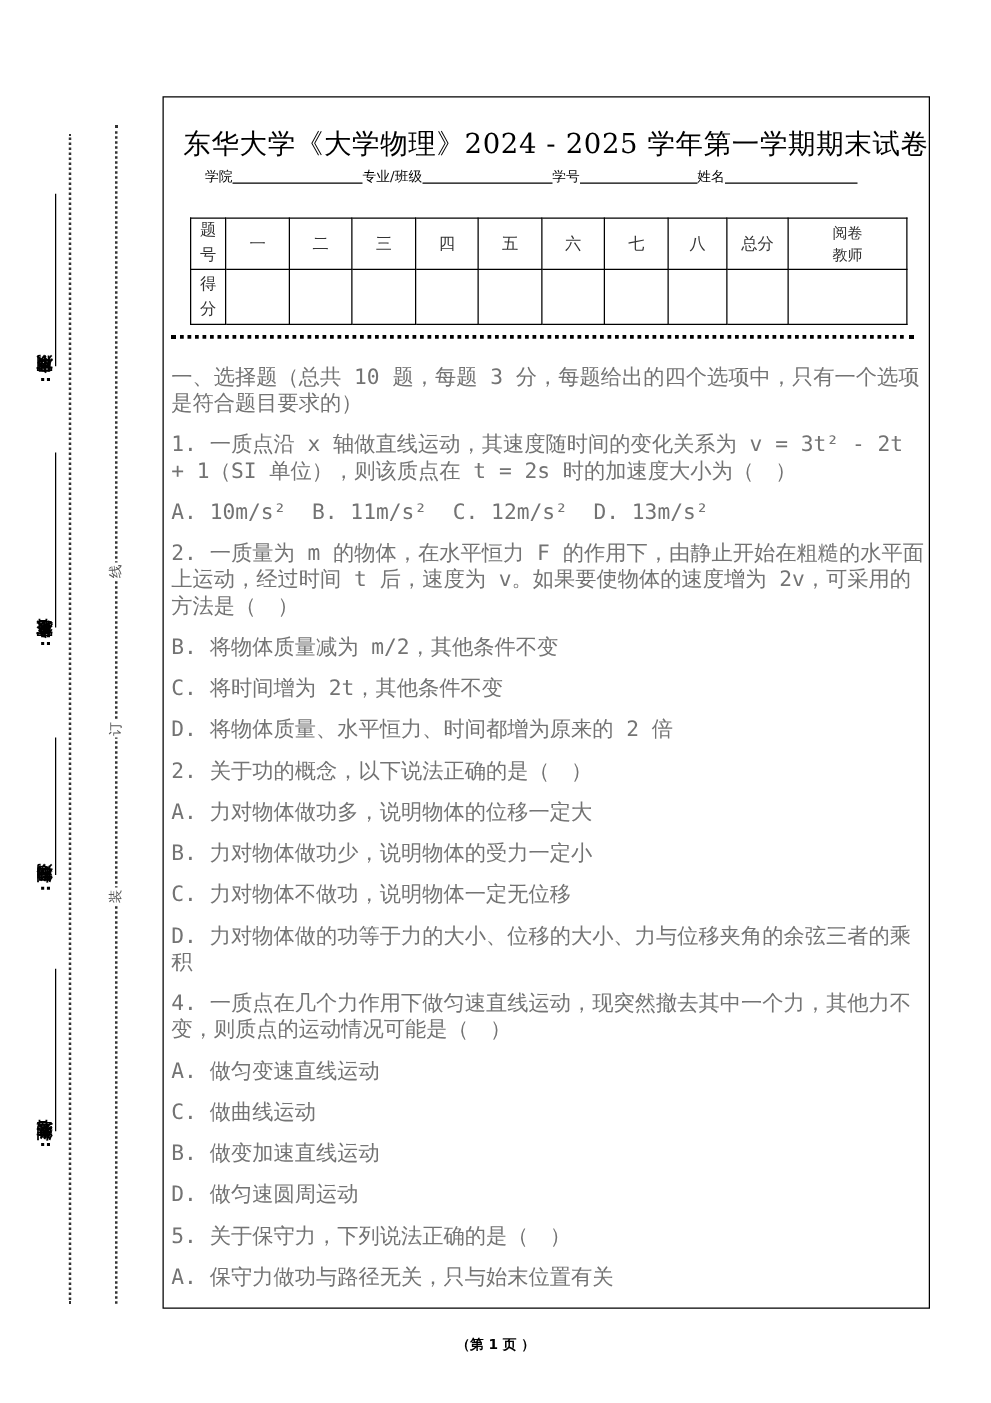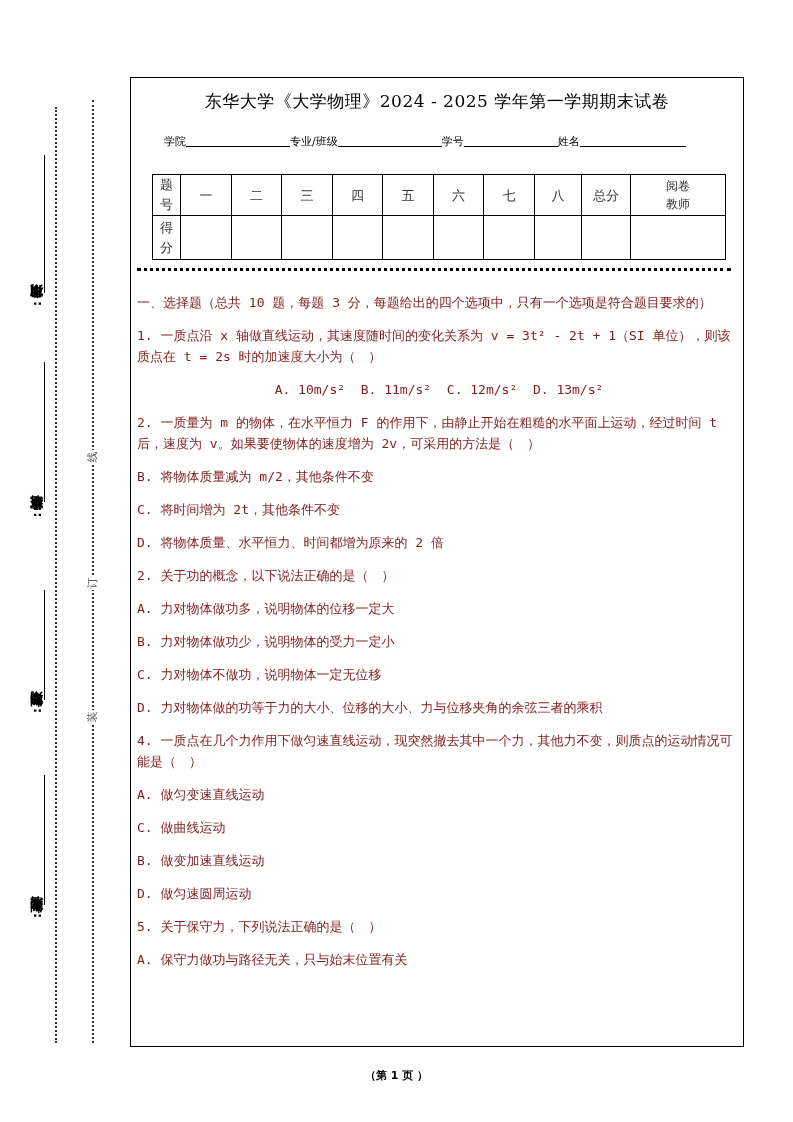--- a/index.html
+++ b/index.html
@@ -15,36 +15,36 @@
   }
   .vmark {
     position: absolute; font-family: "DejaVu Serif", "Liberation Serif", serif;
     font-size: 11px; color: #555; background: #fff; transform: rotate(-90deg);
     width: 14px; text-align: center; line-height: 14px;
   }
 
   
   .frame { position: absolute; left: 130px; top: 77px; width: 614px; height: 970px; border: 1.3px solid #000; box-sizing: border-box; }
 
-  .title { position: absolute; left: 0; width: 100%; top: 12px; text-align: center; font-family: "DejaVu Serif", "Liberation Serif", serif; font-size: 17px; letter-spacing: 0.5px; }
+  .title { position: absolute; left: 0; width: 100%; top: 22px; text-align: right; font-family: "DejaVu Serif", "Liberation Serif", serif; font-size: 22px; letter-spacing: 0.5px; }
 
   .info-row { position: absolute; left: 33px; top: 56px; font-family: "DejaVu Serif", "Liberation Serif", serif; font-size: 11px; display: flex; }
   .info-row .lbl { white-space: nowrap; }
   .info-row .blank { display: inline-block; border-bottom: 1px solid #000; height: 12px; }
 
   table.score { position: absolute; left: 21px; top: 96px; border-collapse: collapse; font-family: "DejaVu Serif", "Liberation Serif", serif; font-size: 13px; color: #333; }
   table.score td { border: 1px solid #000; text-align: center; padding: 0; line-height: 19px; }
   table.score tr.r1 td { height: 40px; }
   table.score tr.r2 td { height: 43px; }
   table.score td.side { font-size: 13px; line-height: 20px; }
   table.score td.grader { font-size: 12px; line-height: 18px; }
 
   .dash-sep { position: absolute; left: 6px; width: 594px; top: 190px; border-top: 3px dotted #000; }
 
-  .content { position: absolute; left: 6px; top: 214px; width: 604px; font-family: "DejaVu Sans Mono", "Liberation Mono", monospace; font-size: 13px; line-height: 21px; color: #7f1d1d; }
+  .content { position: absolute; left: 6px; top: 214px; width: 604px; font-family: "DejaVu Sans Mono", "Liberation Mono", monospace; font-size: 17px; line-height: 21px; color: #737373; }
   .content p { margin: 0 0 12px 0; }
   .content p.q { margin-bottom: 12px; }
 </style>
 </head>
 <body>
 
 <div>
   <div class="dotline" style="left:55px; top:107px; height:936px;"></div>
   <div class="dotline" style="left:92px; top:100px; height:943px;"></div>
 
@@ -117,21 +117,21 @@
     </tr>
   </tbody>
     </table>
 
   <div class="dash-sep"></div>
 
   <div class="content">
     <p>一、选择题（总共 10 题，每题 3 分，每题给出的四个选项中，只有一个选项是符合题目要求的）</p>
 
     <p class="q">1. 一质点沿 x 轴做直线运动，其速度随时间的变化关系为 v = 3t² - 2t + 1（SI 单位），则该质点在 t = 2s 时的加速度大小为（　）</p>
-    <p style="white-space:pre;text-align:center;">A. 10m/s²  B. 11m/s²  C. 12m/s²  D. 13m/s²</p>
+    <p style="white-space:pre;">A. 10m/s²  B. 11m/s²  C. 12m/s²  D. 13m/s²</p>
 
     <p class="q">2. 一质量为 m 的物体，在水平恒力 F 的作用下，由静止开始在粗糙的水平面上运动，经过时间 t 后，速度为 v。如果要使物体的速度增为 2v，可采用的方法是（　）</p>
     <p>B. 将物体质量减为 m/2，其他条件不变</p>
     <p>C. 将时间增为 2t，其他条件不变</p>
     <p>D. 将物体质量、水平恒力、时间都增为原来的 2 倍</p>
 
     <p class="q">2. 关于功的概念，以下说法正确的是（　）</p>
     <p>A. 力对物体做功多，说明物体的位移一定大</p>
     <p>B. 力对物体做功少，说明物体的受力一定小</p>
     <p>C. 力对物体不做功，说明物体一定无位移</p>

